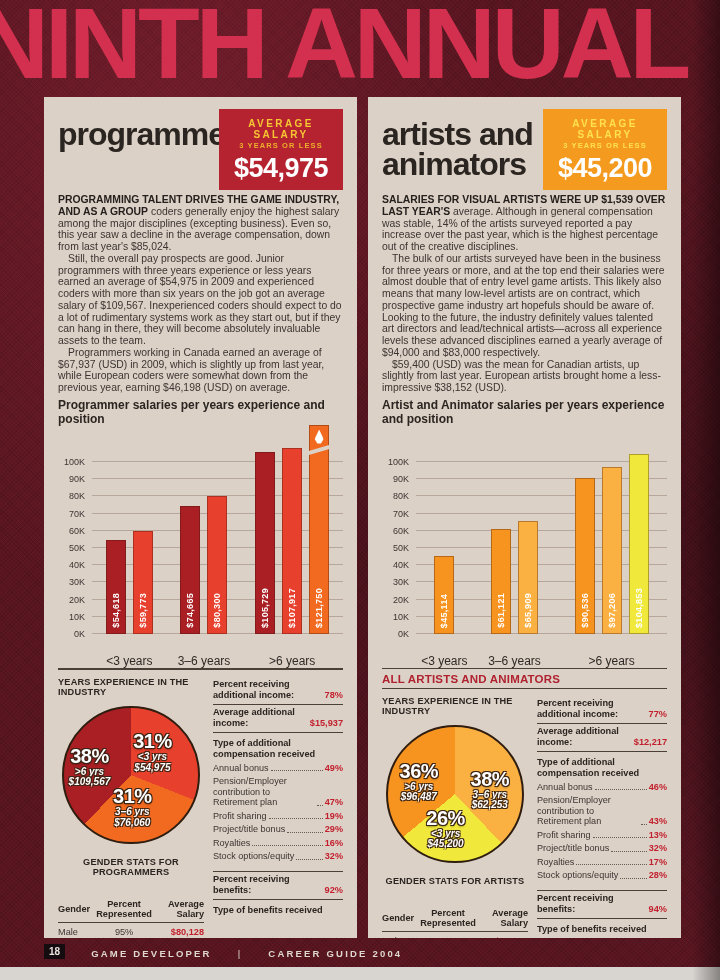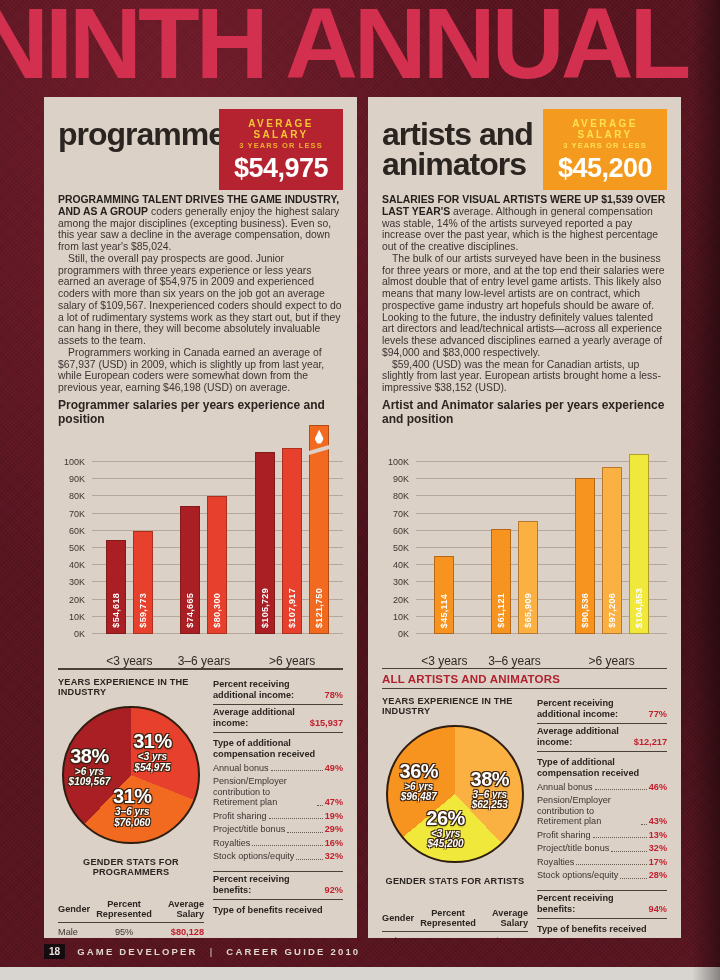--- a/index.html
+++ b/index.html
@@ -83,21 +83,21 @@
 
   .stat-flex{display:flex;justify-content:space-between;align-items:flex-end;gap:4px;
     font-size:9.2px;font-weight:bold;color:#2b2521;padding:2px 0 4px;line-height:1.15;}
   .stat-value{color:#c2202e;white-space:nowrap;}
   .stat-heading{font-size:9.2px;font-weight:bold;color:#2b2521;padding:5px 0 2px;line-height:1.15;}
   .leader-row{display:flex;align-items:flex-end;font-size:9.1px;color:#3b3431;padding:1.5px 0;line-height:1.15;}
   .leader-label{max-width:80%;}
   .leader-dots{flex:1;border-bottom:1px dotted #6b5c50;margin:0 2px 2px;min-width:6px;}
   .leader-value{font-weight:bold;color:#c2202e;white-space:nowrap;}
 
-  .footer{position:absolute;left:44px;top:944px;display:flex;align-items:center;gap:12px;}
+  .footer{position:absolute;left:44px;top:944px;display:flex;align-items:flex-end;gap:26px;}
   .page-num{background:#140c0e;color:#e9e4de;font-size:10px;font-weight:bold;padding:2px 5px;}
   .footer-text{font-size:9.5px;font-weight:bold;letter-spacing:2.2px;color:#ded8d1;}
   .footer-sep{color:#ded8d1;font-weight:normal;}
   .bottom-strip{position:absolute;left:0;right:0;bottom:0;height:13px;background:#d8d4d0;}
 </style>
 </head>
 <body>
 
 <div class="page">
   <div class="banner">NINTH ANNUAL</div>
@@ -479,17 +479,17 @@
         <div class="stat-heading">Type of benefits received</div>
 
       </div>
     </div>
   </div>
 
   <div class="footer">
     <span class="page-num">18</span>
     <span class="footer-text">GAME DEVELOPER</span>
     <span class="footer-text footer-sep">|</span>
-    <span class="footer-text">CAREER GUIDE 2010</span>
+    <span class="footer-text">CAREER GUIDE 2004</span>
   </div>
   <div class="bottom-strip"></div>
   <div class="edge-shadow"></div>
 </div>
 
 </body></html>

